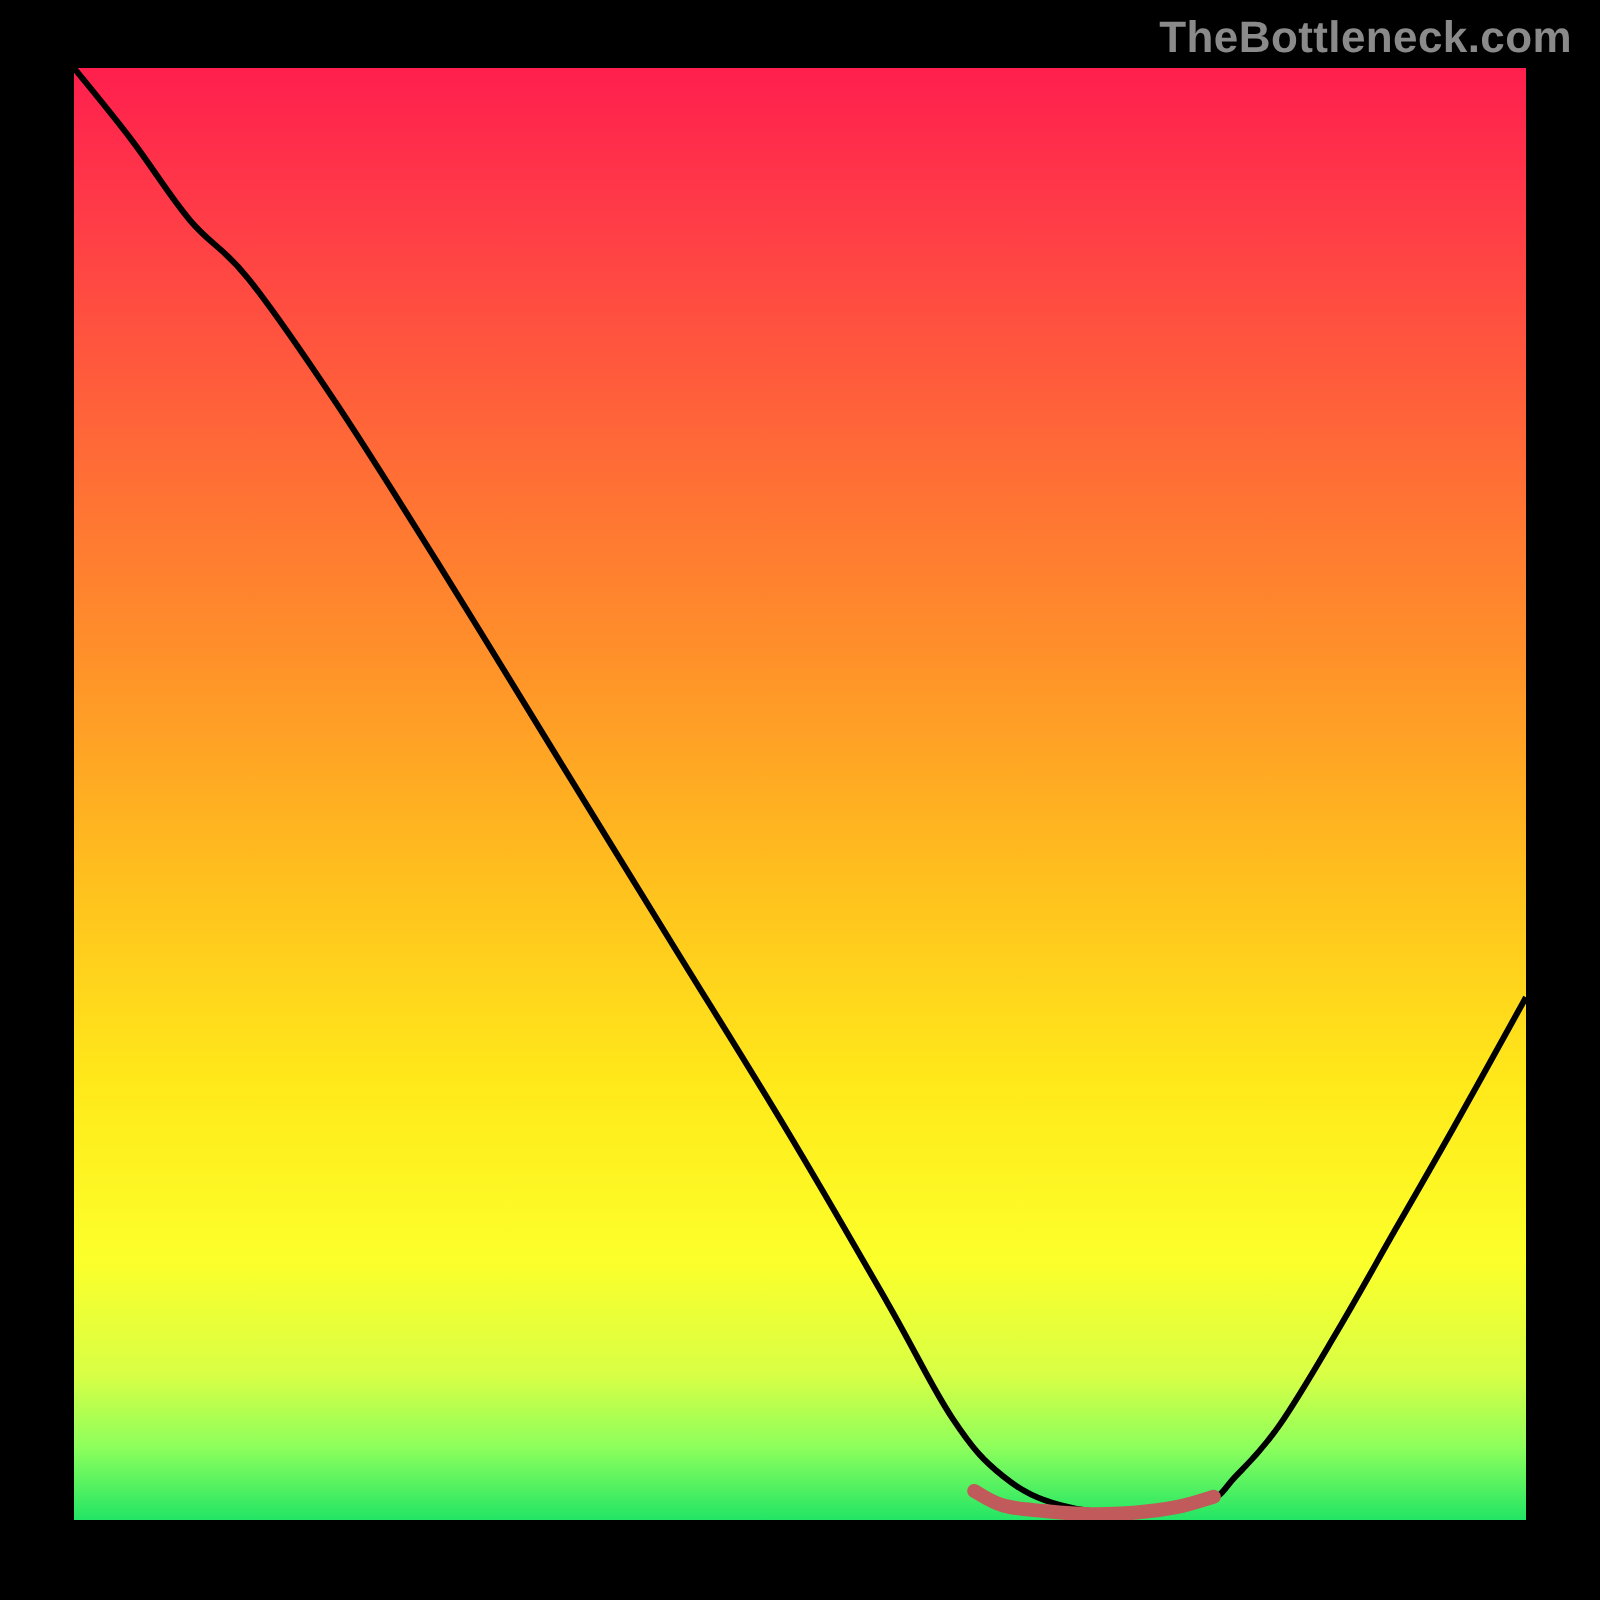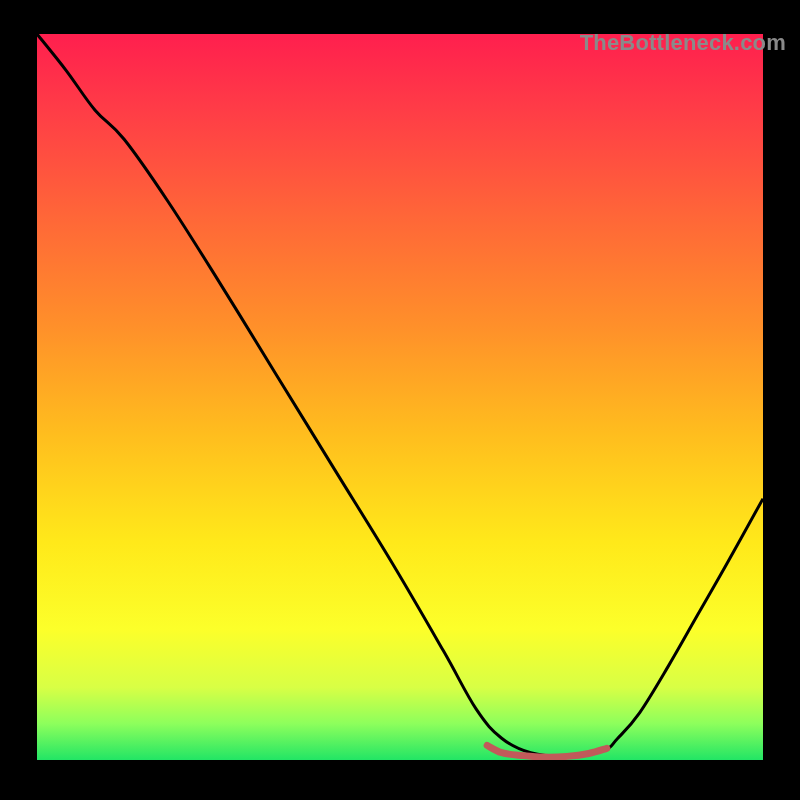--- a/index.html
+++ b/index.html
@@ -21,21 +21,20 @@
   .watermark {
     position: absolute;
     top: 6px;
     right: 14px;
     font-family: Arial, Helvetica, sans-serif;
     font-size: 22px;
     font-weight: 600;
     color: #8a8a8a;
     letter-spacing: 0.2px;
     user-select: none;
-    margin-top: 24px;
   }
   svg {
     position: absolute;
     left: 0;
     top: 0;
   }
 </style>
 </head>
 <body>
 <div class="frame">

